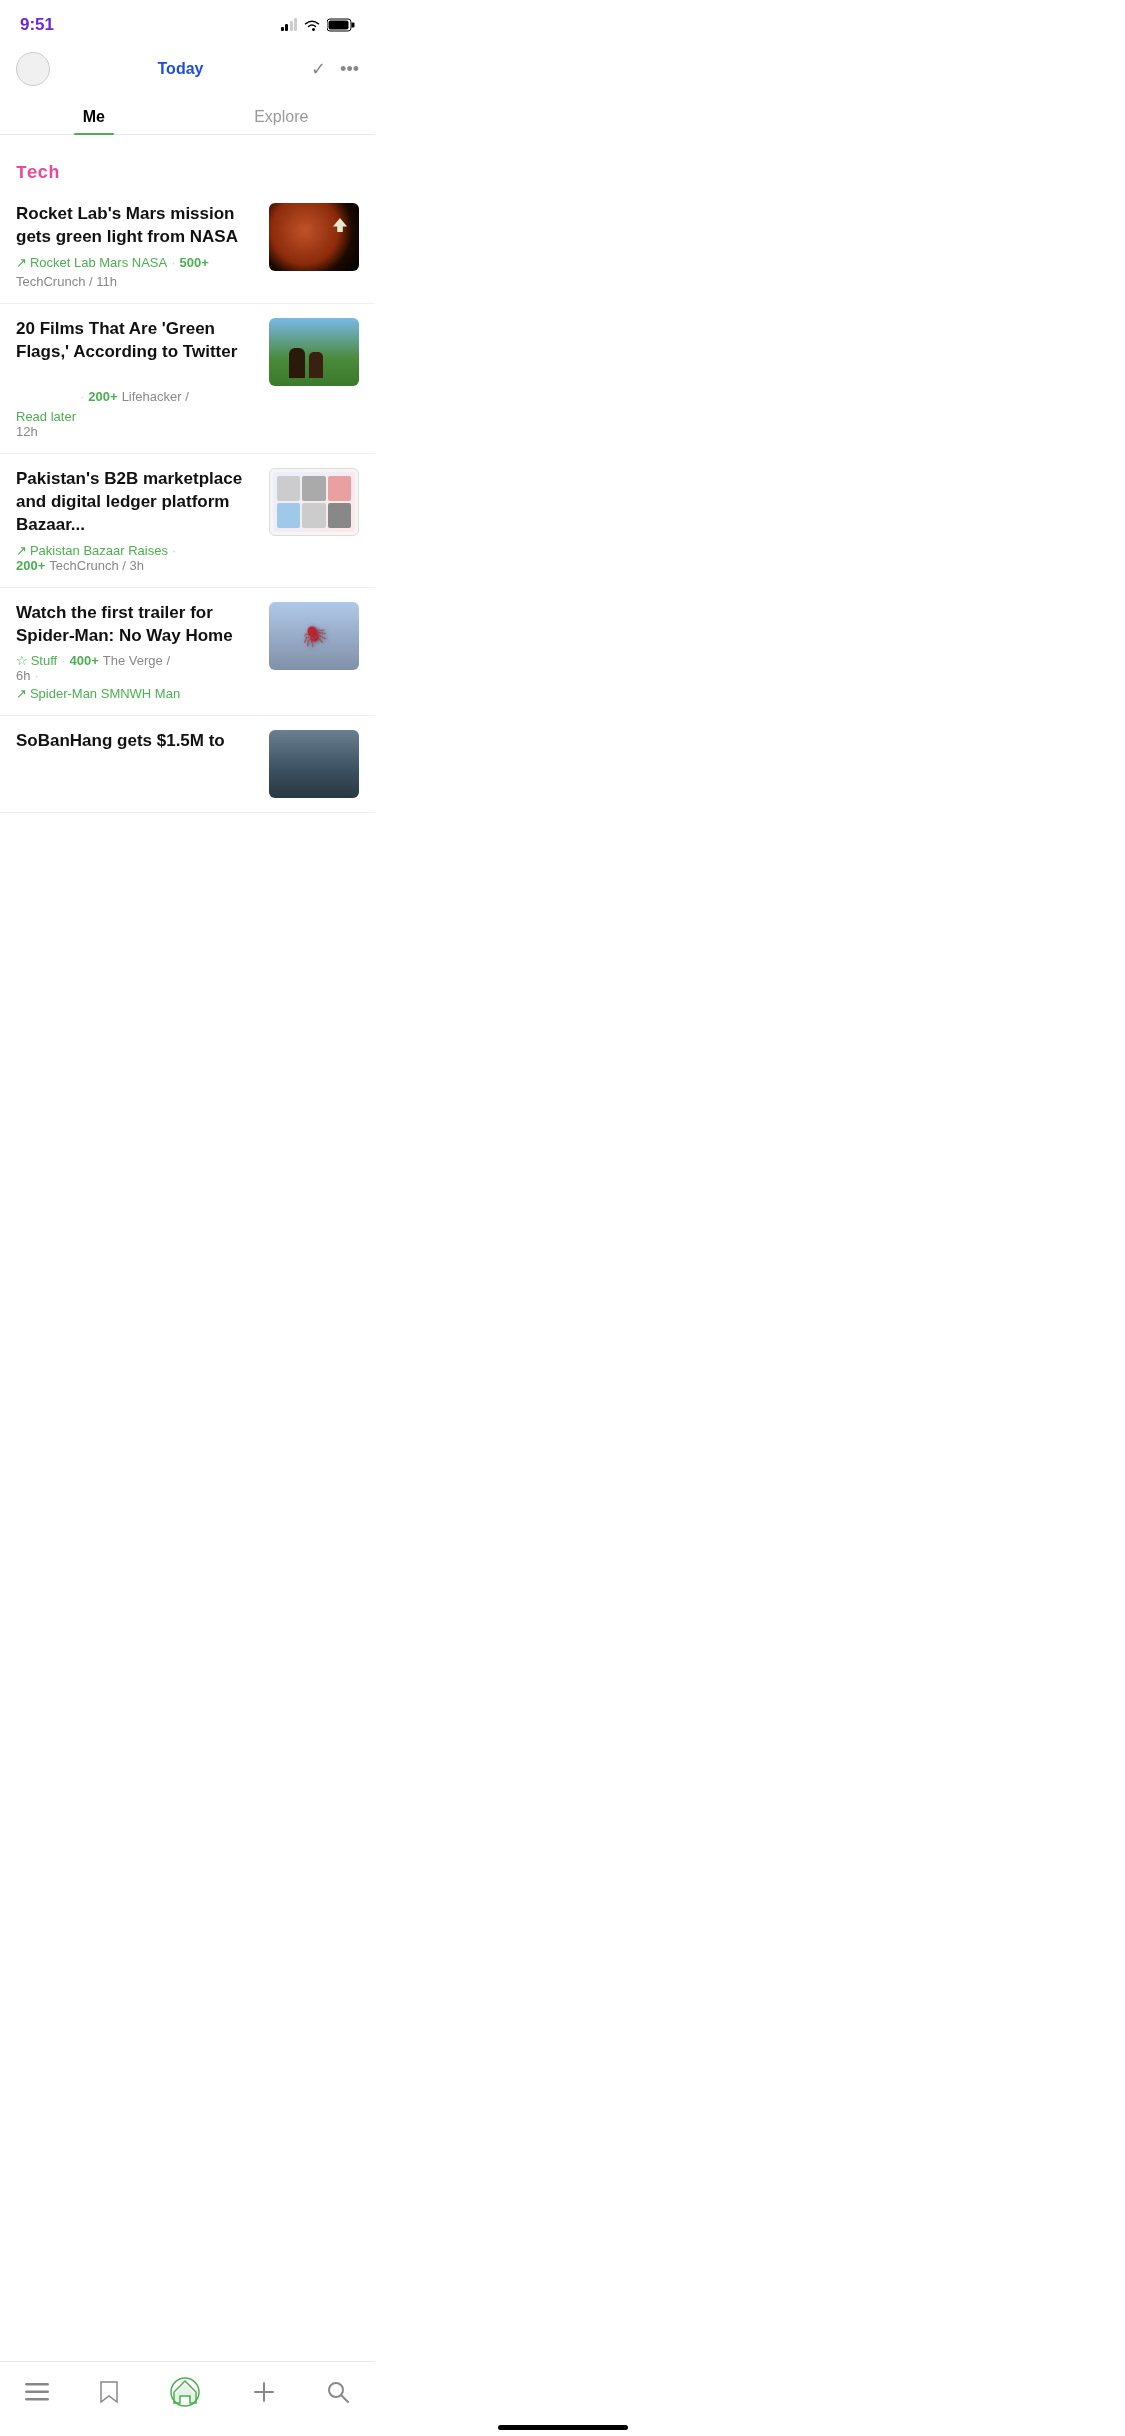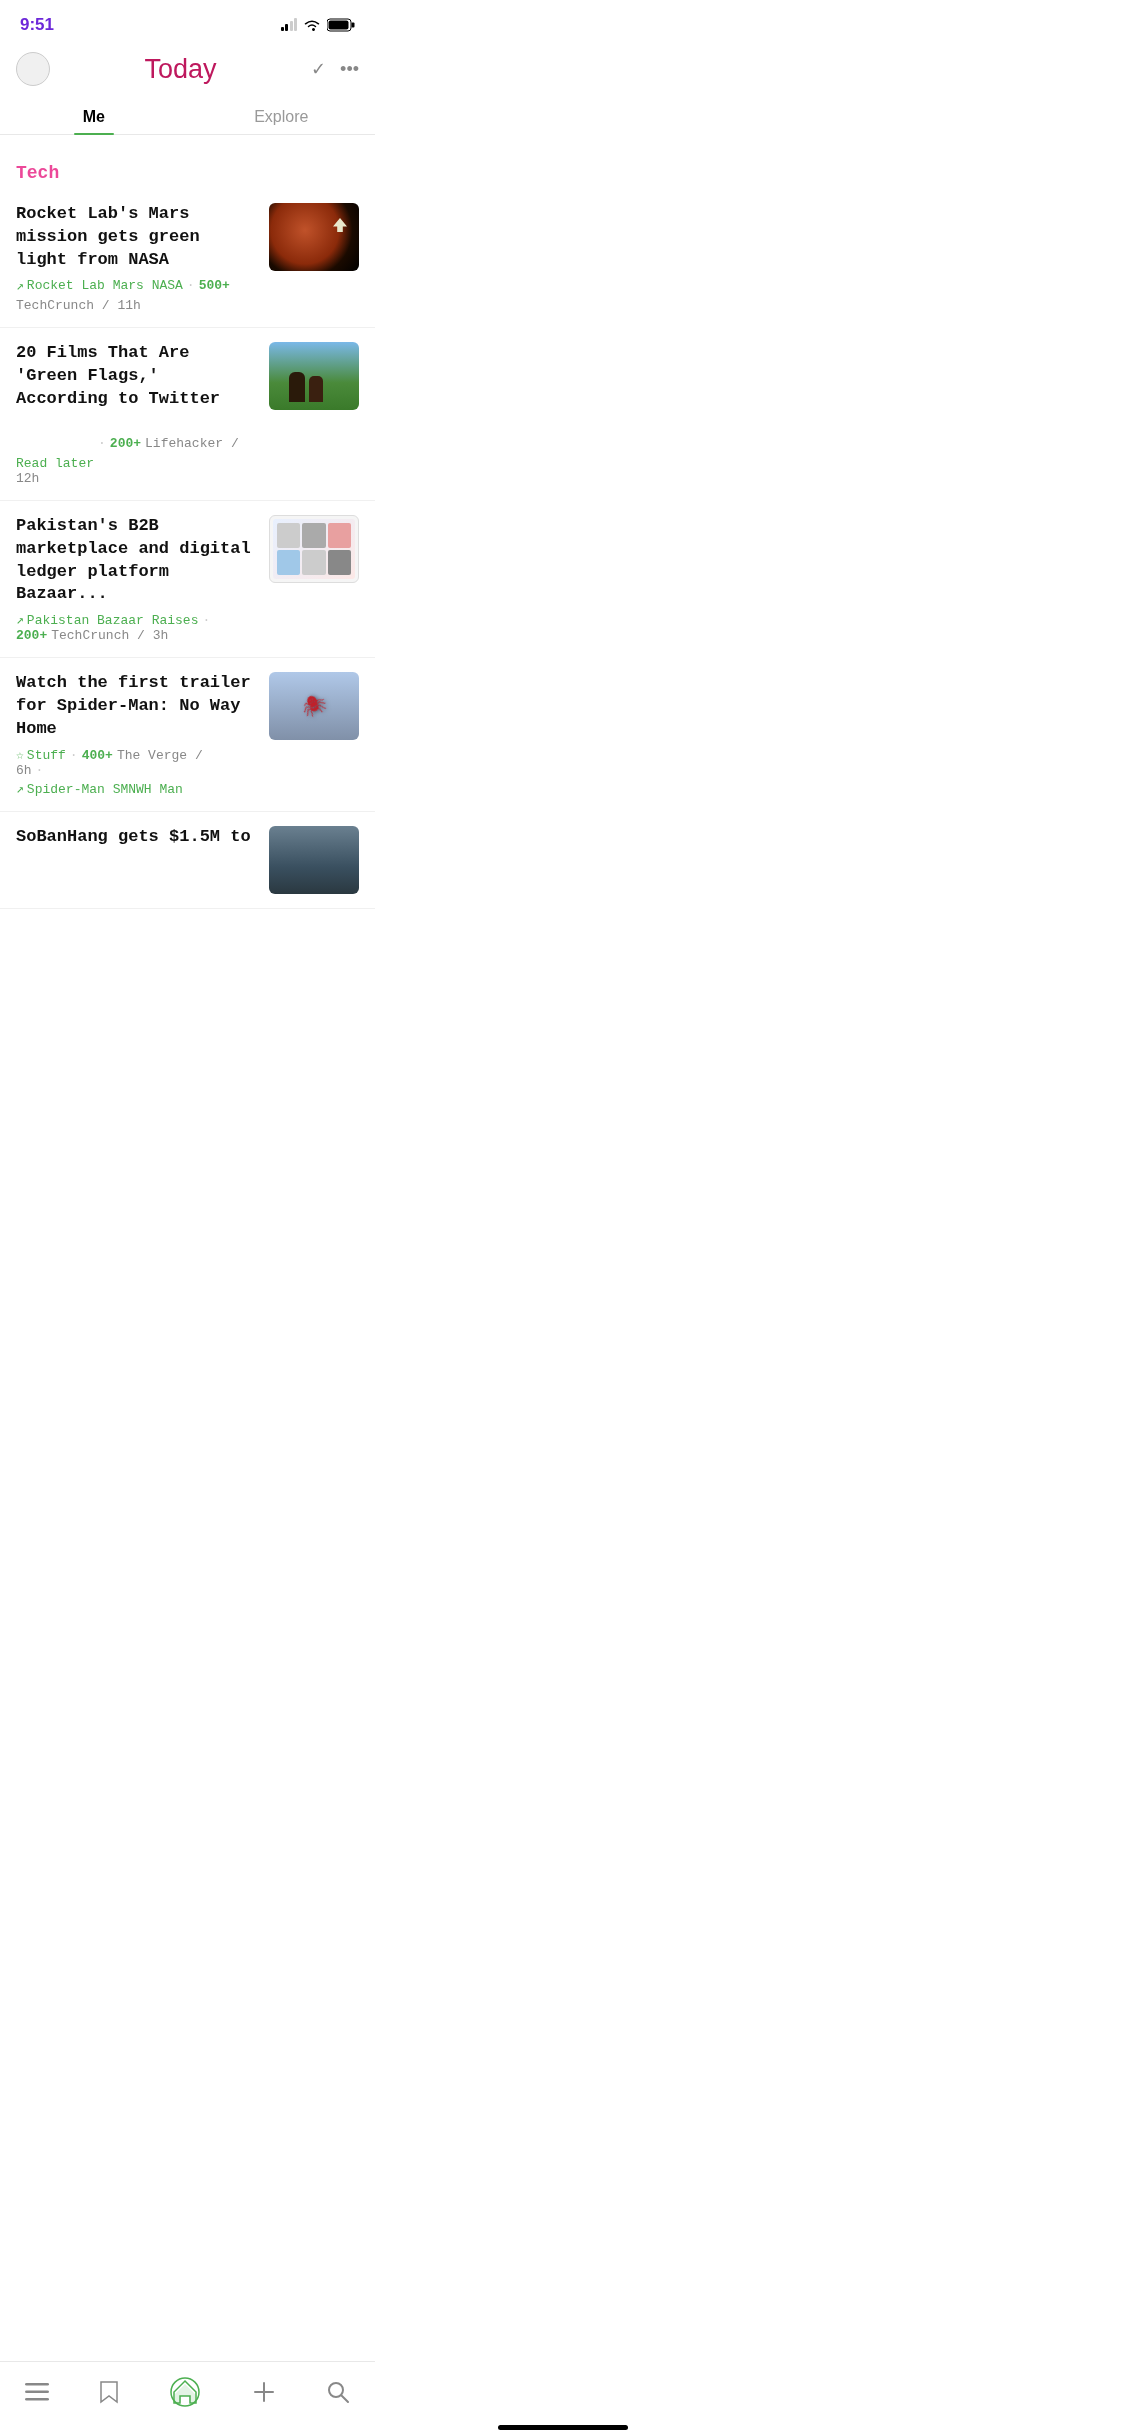--- a/index.html
+++ b/index.html
@@ -50,23 +50,23 @@
       padding: 8px 16px 12px;
     }
     .avatar {
       width: 34px;
       height: 34px;
       border-radius: 50%;
       border: 1px solid #ccc;
       background: #f0f0f0;
     }
     .header-title {
-      font-size: 27px;
-      font-weight: 400;
-      color: #be185d;
+      font-size: 16px;
+      font-weight: 700;
+      color: #1d4ed8;
     }
     .header-actions {
       display: flex;
       align-items: center;
       gap: 14px;
     }
     .check-icon, .more-icon {
       color: #888;
       font-size: 18px;
     }
@@ -111,21 +111,20 @@
       font-family: Liberation Mono, monospace;
     }
 
     
     .news-item {
       display: flex;
       align-items: flex-start;
       padding: 14px 16px;
       gap: 12px;
       border-bottom: 1px solid #f0f0f0;
-      font-family: Liberation Mono, monospace;
     }
     .news-content {
       flex: 1;
     }
     .news-title {
       font-size: 17px;
       font-weight: 700;
       color: #111;
       line-height: 1.35;
       margin-bottom: 6px;

